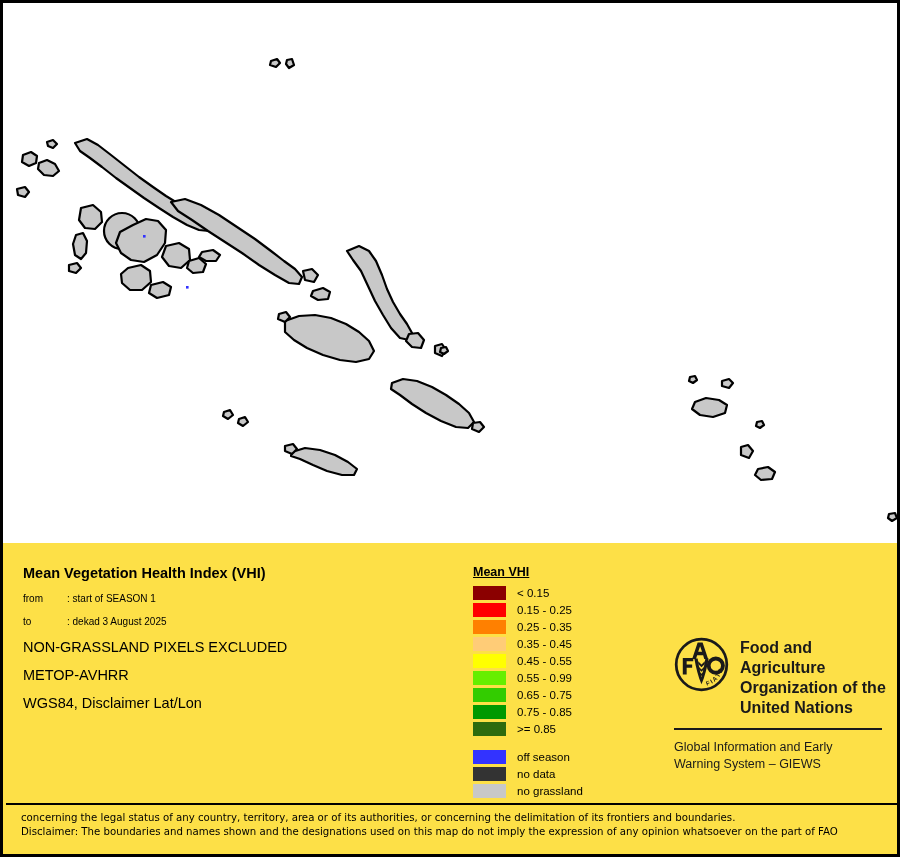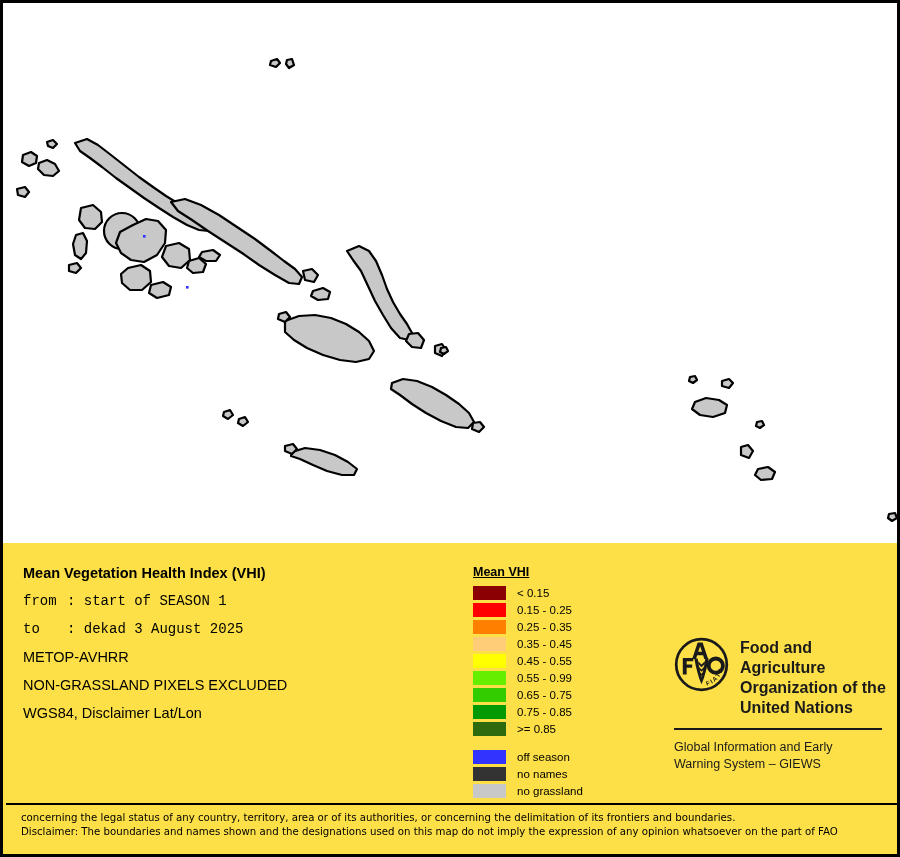--- a/index.html
+++ b/index.html
@@ -46,26 +46,25 @@
     width: 430px;
   }
   #info-block .info-heading {
     font-size: 14.5px;
     font-weight: bold;
     color: #000;
     margin-bottom: 12px;
     white-space: nowrap;
   }
   #info-block .info-row {
-    font-size: 14px;
+    font-size: 10px;
     color: #000;
     margin-bottom: 12px;
     white-space: nowrap;
     display: flex;
-    font-family: Liberation Mono, monospace;
   }
   #info-block .info-row .lbl {
     display: inline-block;
     width: 44px;
     flex: 0 0 44px;
   }
   #info-block .info-line {
     font-size: 14.5px;
     color: #000;
     margin-bottom: 12px;
@@ -247,22 +246,22 @@
   <div id="info-block">
     <div class="info-heading">Mean Vegetation Health Index (VHI)</div>
     <div class="info-row">
       <span class="lbl">from</span>
       <span>: start of SEASON 1</span>
     </div>
     <div class="info-row">
       <span class="lbl">to</span>
       <span>: dekad 3 August 2025</span>
     </div>
+    <div class="info-line">NON-GRASSLAND PIXELS EXCLUDED</div>
     <div class="info-line">METOP-AVHRR</div>
-    <div class="info-line">NON-GRASSLAND PIXELS EXCLUDED</div>
     <div class="info-line">WGS84, Disclaimer Lat/Lon</div>
   </div>
 
   <div id="legend">
     <div id="legend-title">Mean VHI</div>
     <div id="legend-classes">
         <div class="legend-row">
           <div class="legend-swatch" style="background: rgb(139, 0, 0);"></div>
           <div class="legend-label">&lt; 0.15</div>
         </div>
@@ -300,21 +299,21 @@
         </div>
       </div>
     <div class="legend-gap"></div>
     <div id="legend-special">
         <div class="legend-row">
           <div class="legend-swatch" style="background: rgb(51, 51, 255);"></div>
           <div class="legend-label">off season</div>
         </div>
         <div class="legend-row">
           <div class="legend-swatch" style="background: rgb(51, 51, 51);"></div>
-          <div class="legend-label">no names</div>
+          <div class="legend-label">no data</div>
         </div>
         <div class="legend-row">
           <div class="legend-swatch" style="background: rgb(200, 200, 200);"></div>
           <div class="legend-label">no grassland</div>
         </div>
       </div>
   </div>
 
   <div id="fao-block">
     <div id="fao-top">

